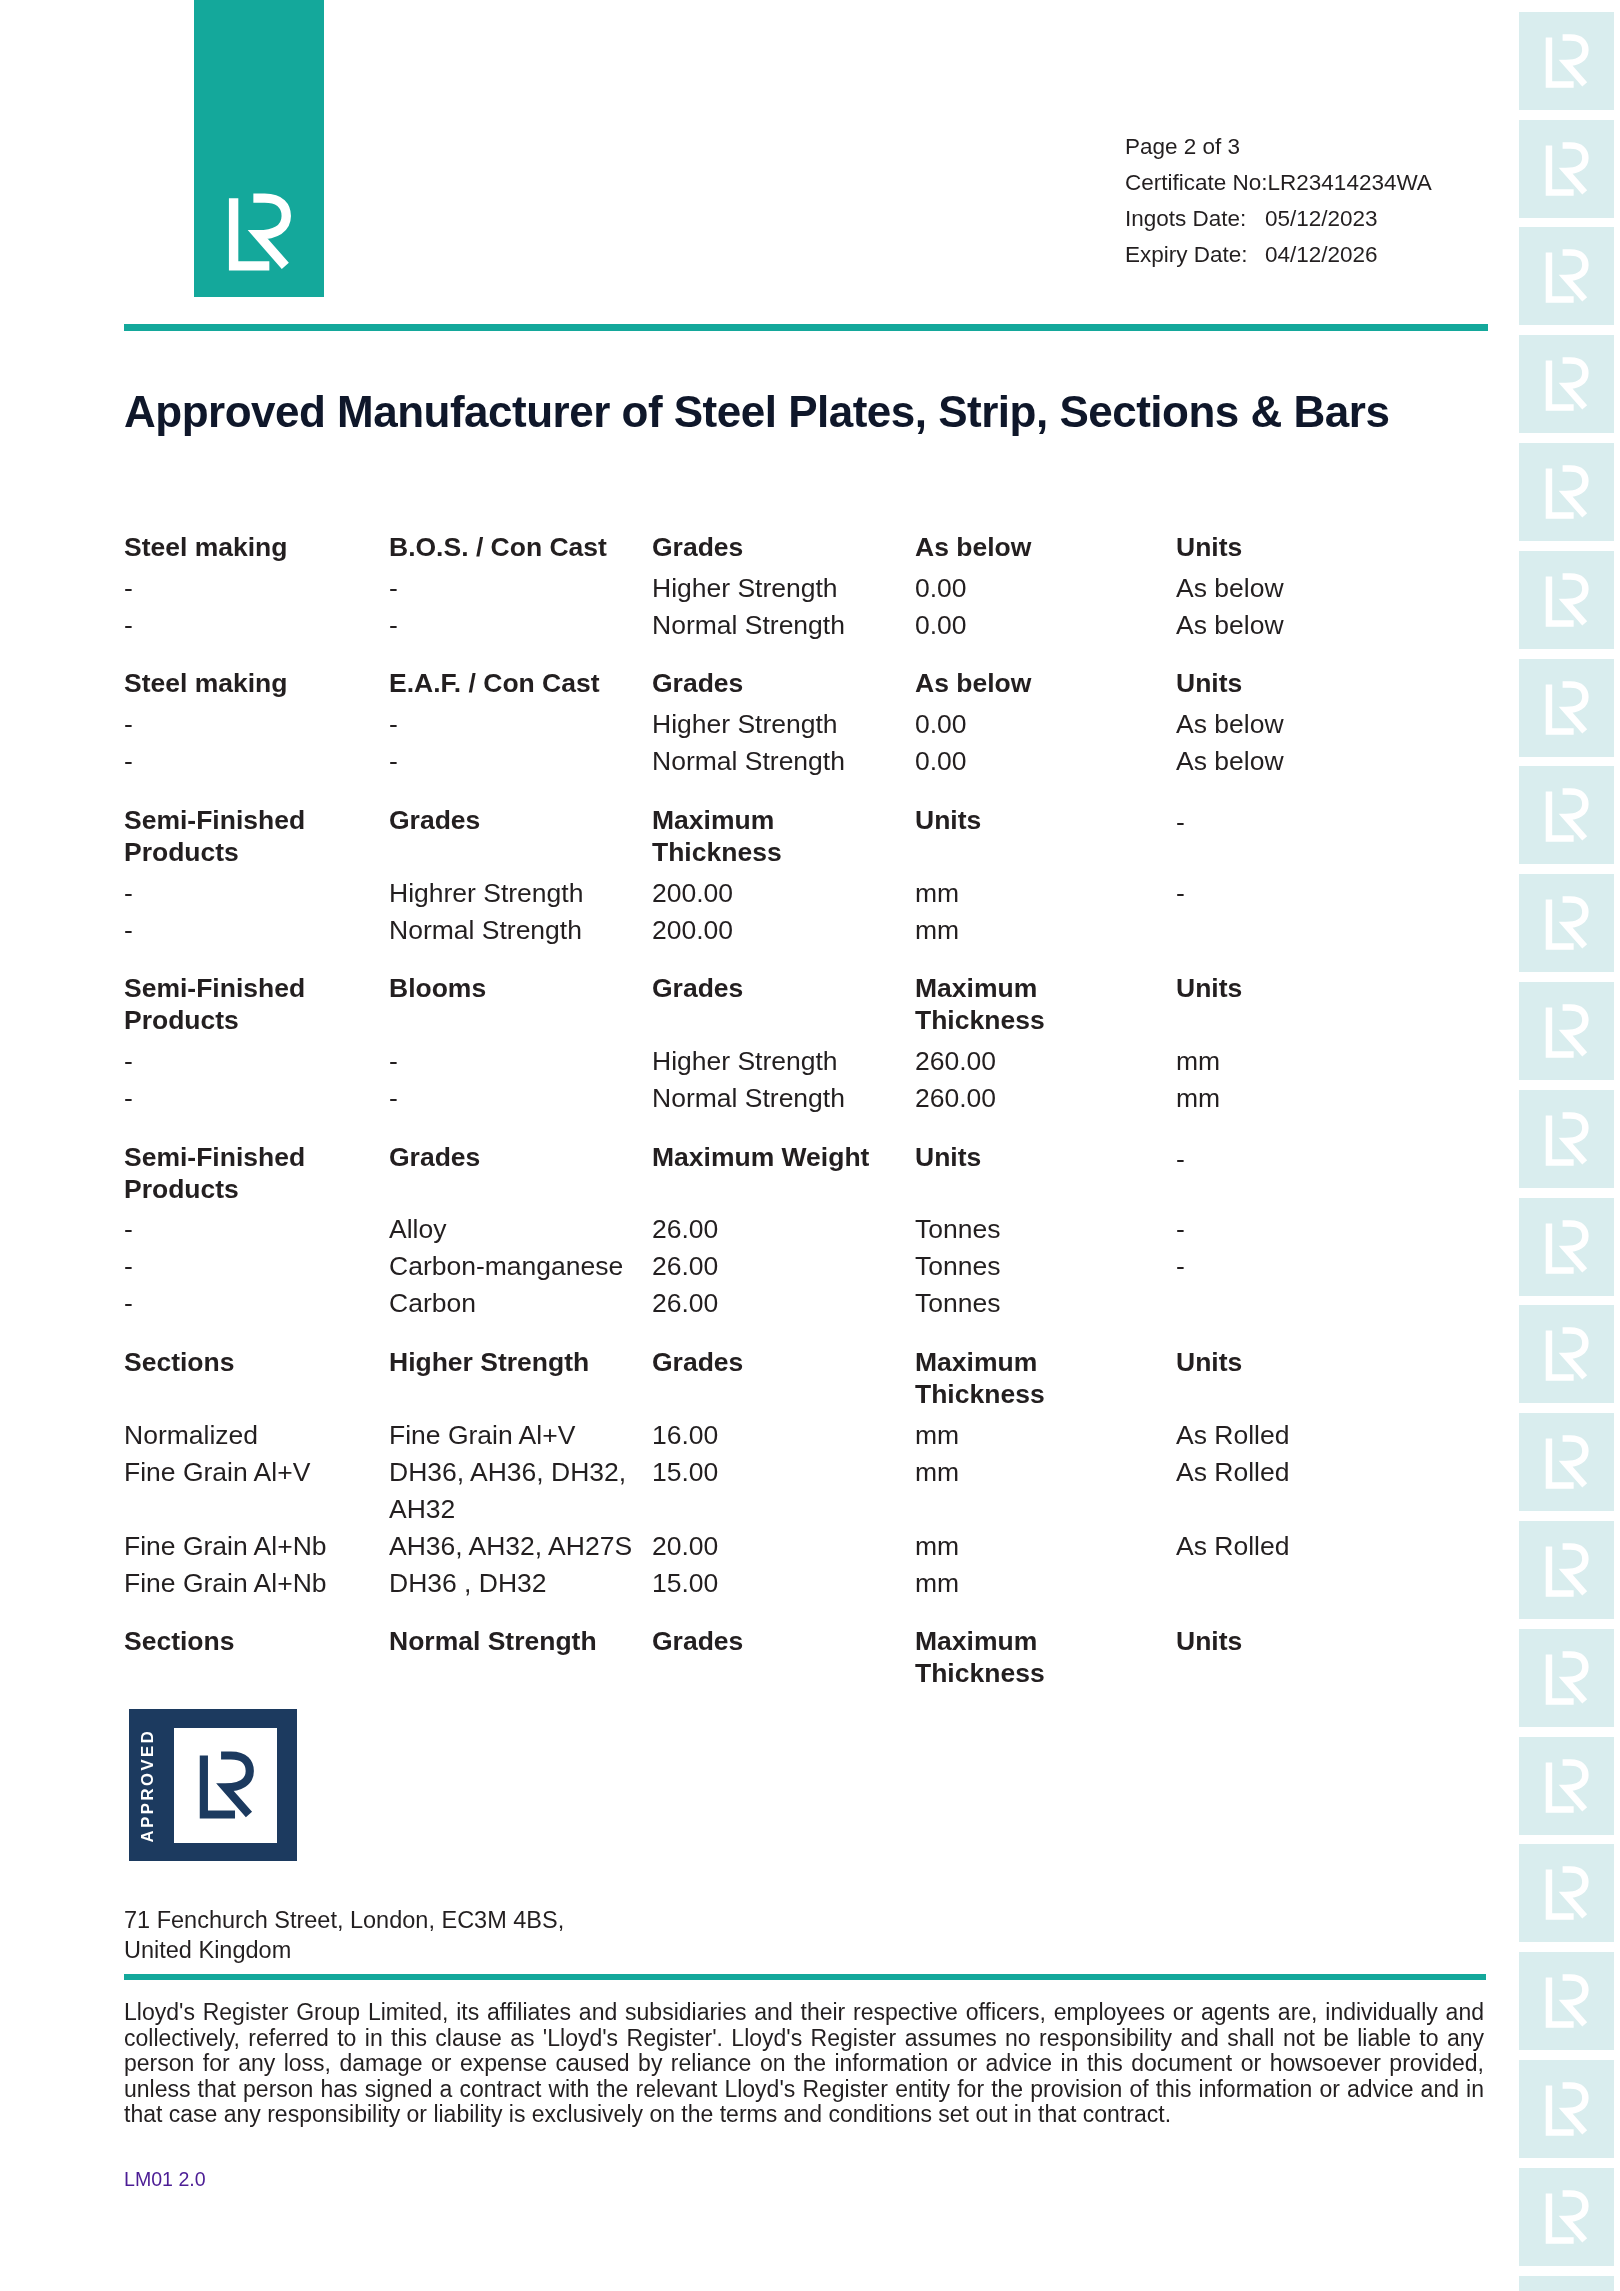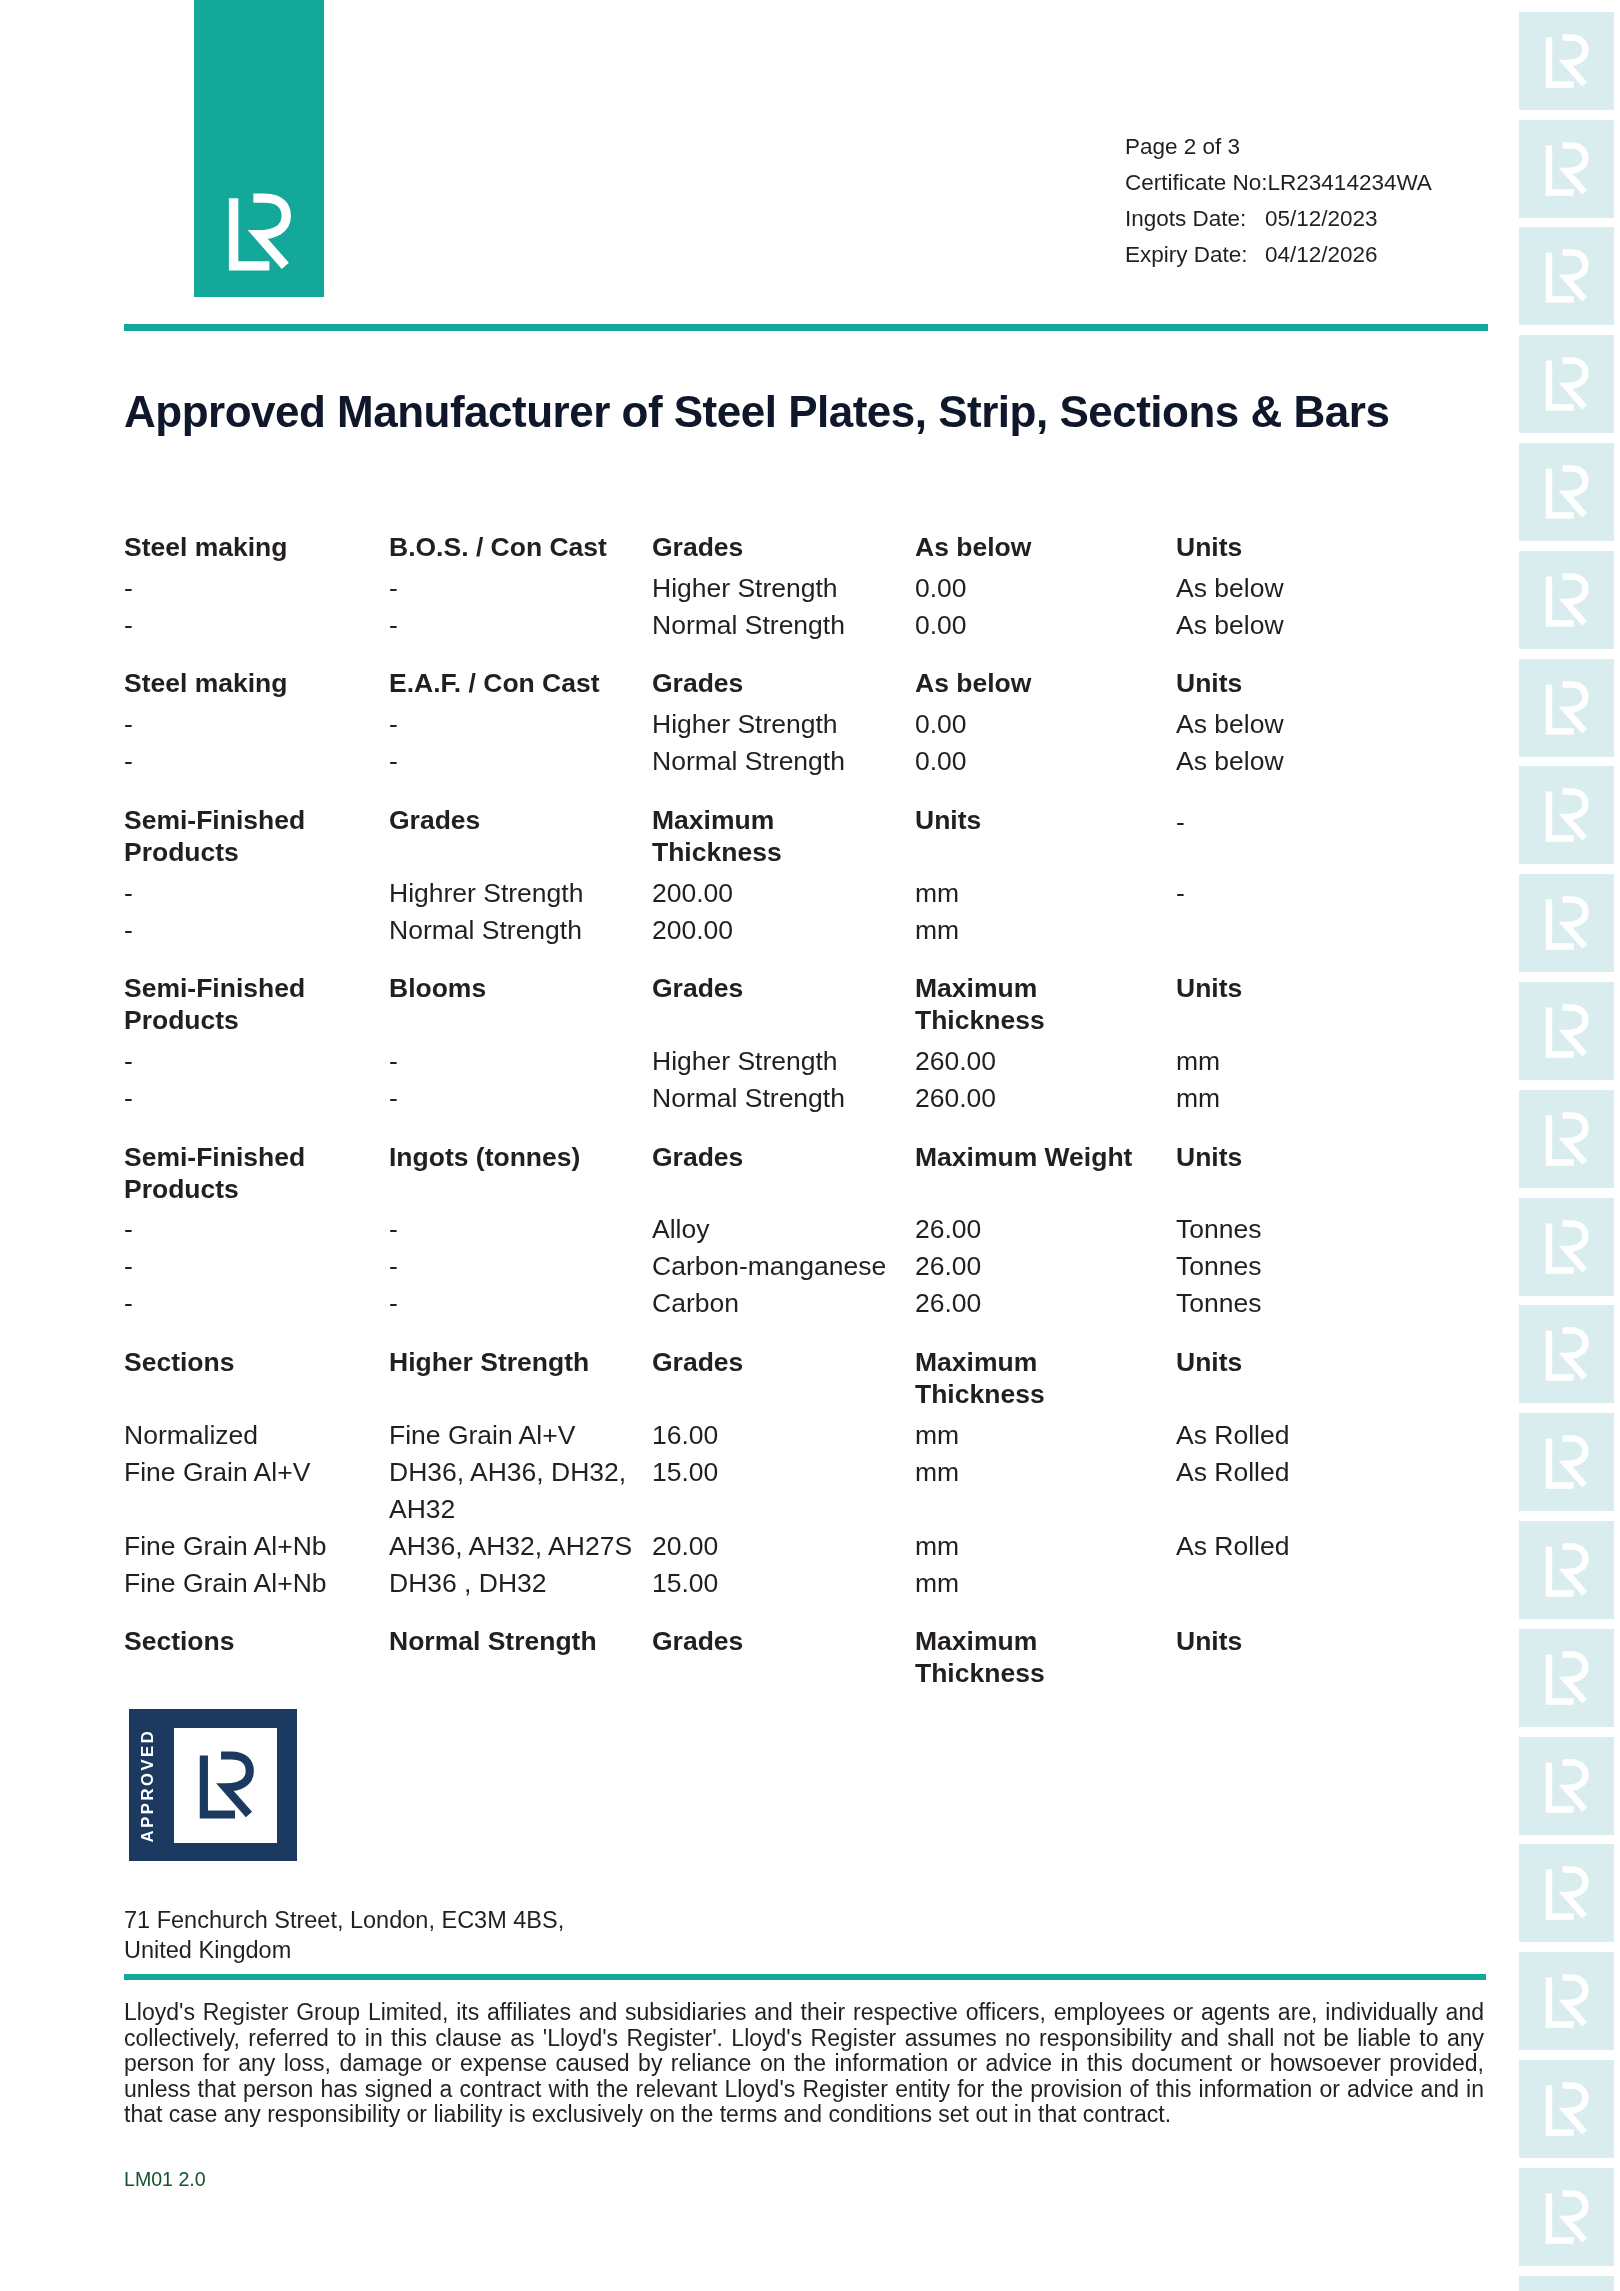--- a/index.html
+++ b/index.html
@@ -46,21 +46,21 @@
   .stamp-inner {
     position:absolute; right:19.6px; top:18.6px; width:103px; height:115px; background:#ffffff;
     display:flex; align-items:center; justify-content:center; color:#1c3a5f;
   }
   
   .address { position:absolute; left:124px; top:1905px; width:490px; font-size:23.5px; line-height:30px; }
   .disclaimer {
     position:absolute; left:124px; top:2000px; width:1360px;
     font-size:23px; line-height:25.5px; text-align:justify;
   }
-  .doc-code { position:absolute; left:124px; top:2168px; font-size:19.6px; color:#14532d; }
+  .doc-code { position:absolute; left:124px; top:2168px; font-size:19.6px; color:#4c1d95; }
   
   .watermark-strip {
     position:absolute; left:1519px; top:11.8px; width:95px; height:2280px;
     display:flex; flex-direction:column; gap:9.8px; overflow:hidden;
   }
   .wm-tile {
     flex:0 0 98px; width:95px; background:#d9edee; color:#ffffff;
     display:flex; align-items:center; justify-content:center;
   }
 </style>
@@ -168,21 +168,20 @@
         <div class="cell">mm</div>
         <div class="cell">-</div>
         <div class="cell">-</div>
         <div class="cell">Normal Strength</div>
         <div class="cell">260.00</div>
         <div class="cell">mm</div>
       </div>
       <div class="section">
         <div class="cell head">Semi-Finished
 Products</div>
-        <div class="cell head">Ingots (tonnes)</div>
         <div class="cell head">Grades</div>
         <div class="cell head">Maximum Weight</div>
         <div class="cell head">Units</div>
         <div class="cell">-</div>
         <div class="cell">-</div>
         <div class="cell">Alloy</div>
         <div class="cell">26.00</div>
         <div class="cell">Tonnes</div>
         <div class="cell">-</div>
         <div class="cell">-</div>

